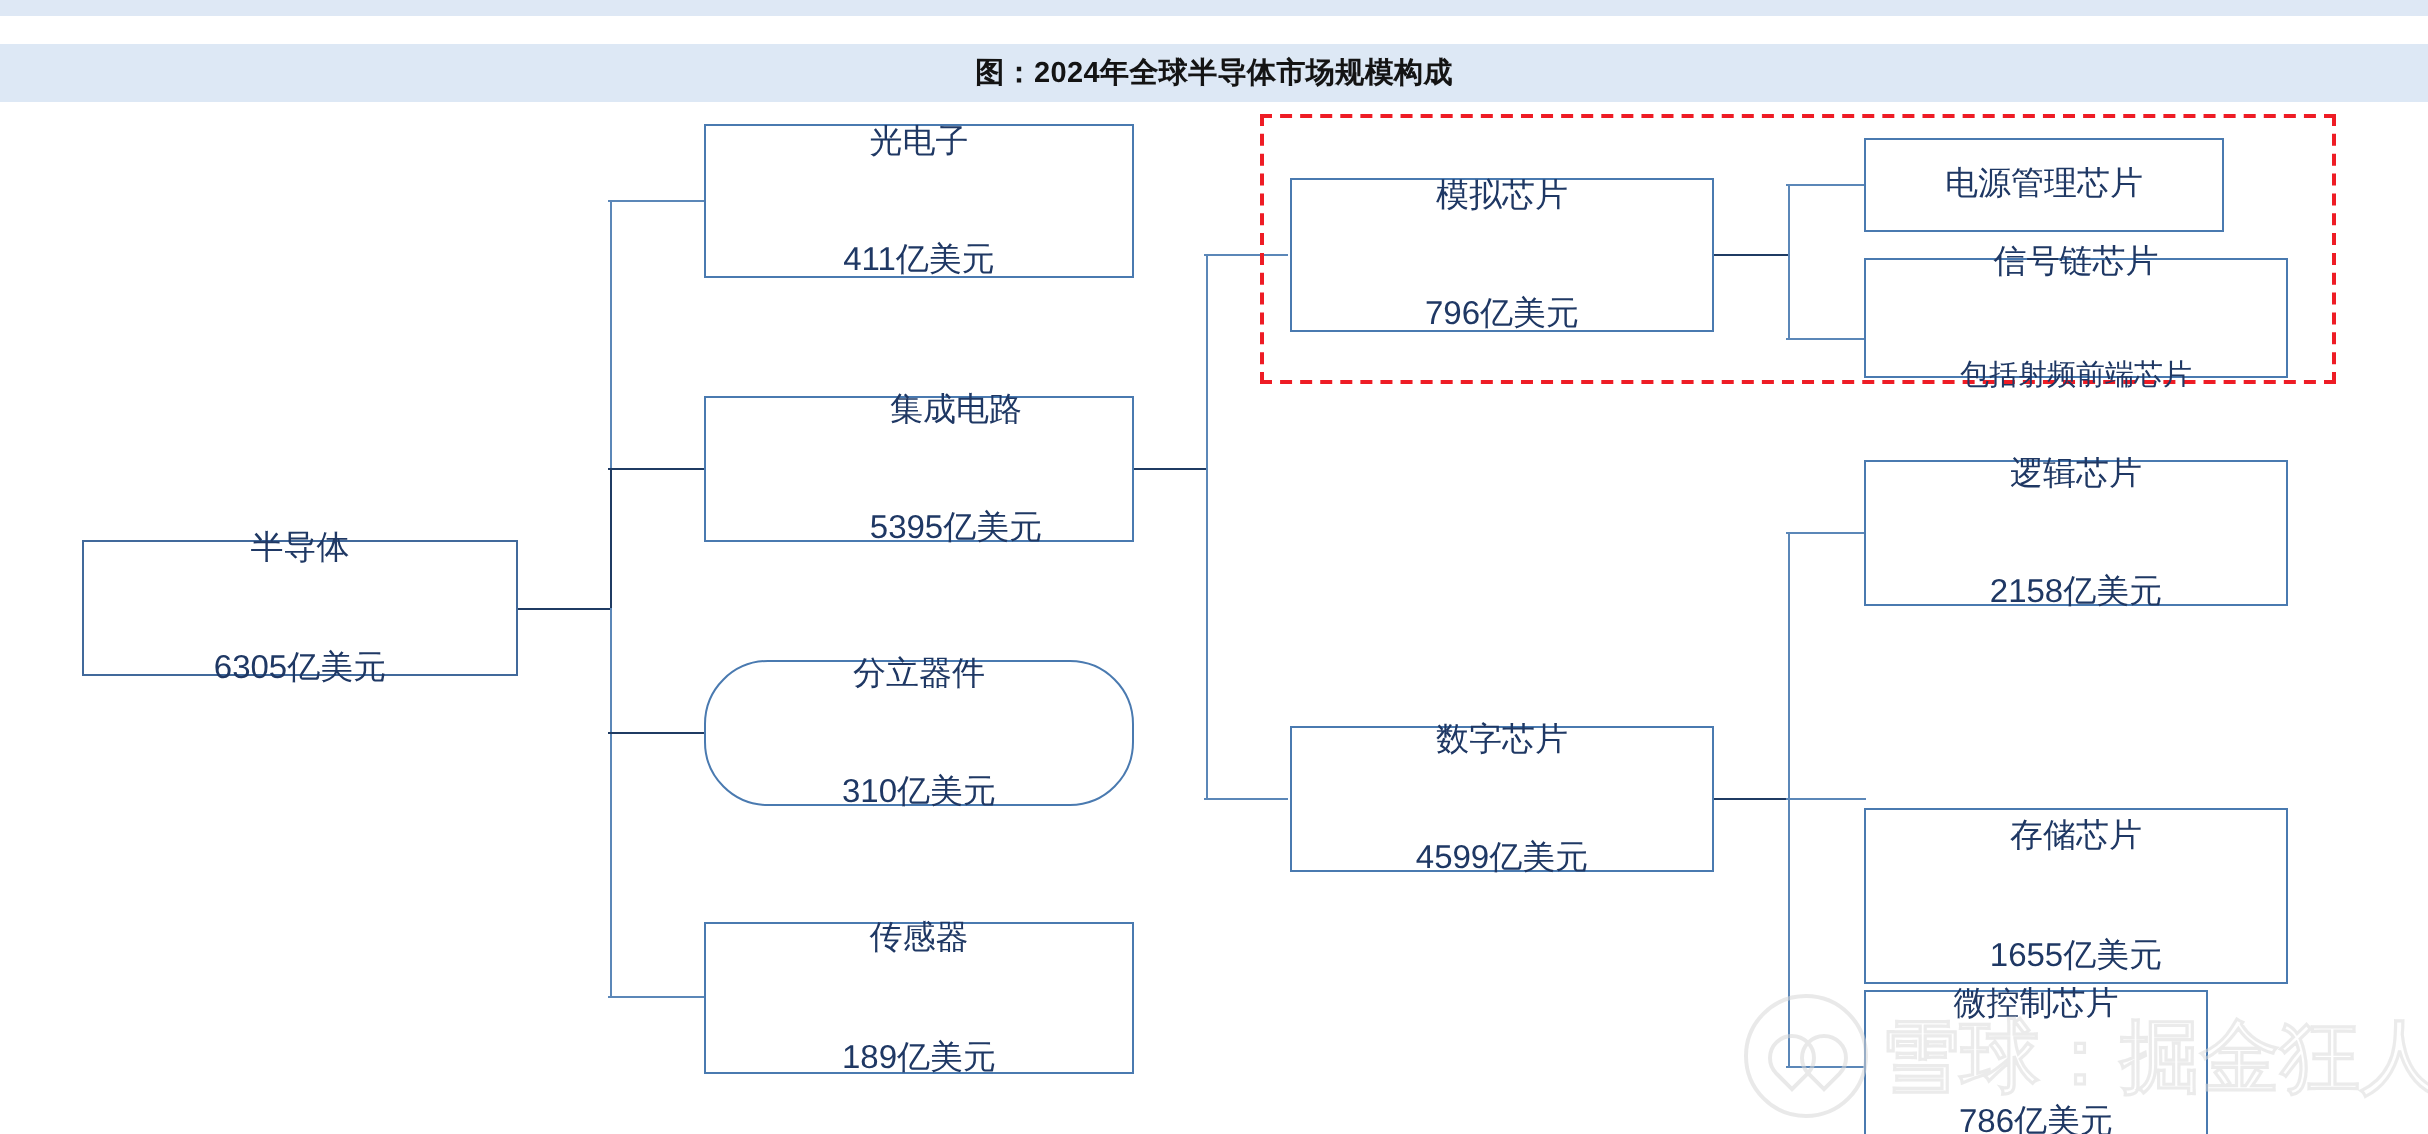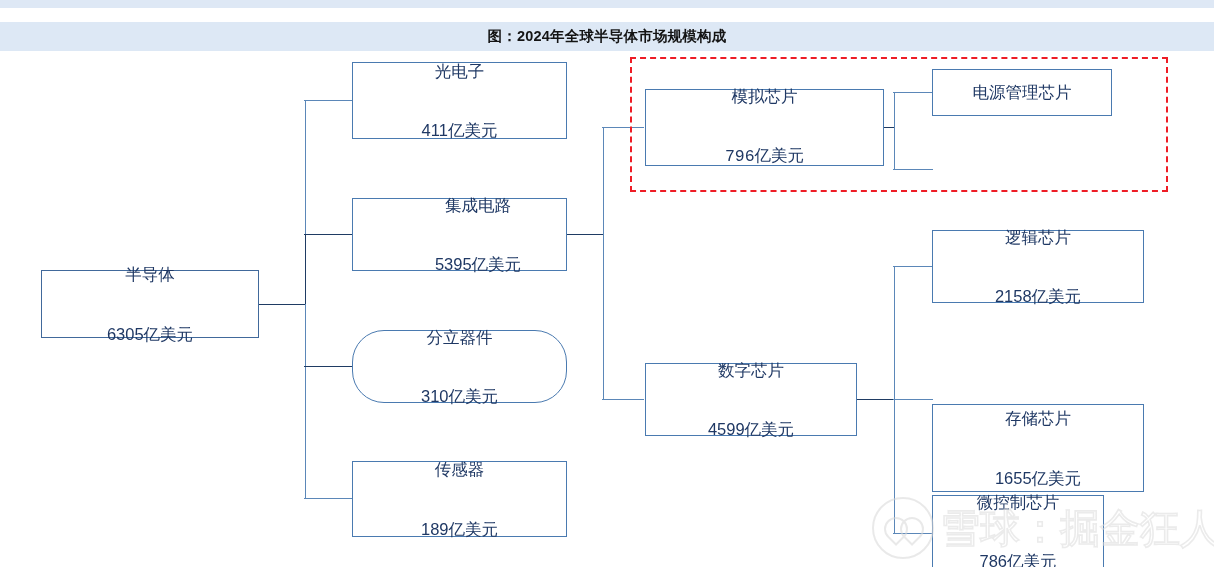--- a/index.html
+++ b/index.html
@@ -155,29 +155,33 @@
     <div class="node" style="left:352px;top:279px;width:215px;height:73px;border-radius:32px;">
       <div class="l1">分立器件</div>
       <div class="l2">310亿美元</div>
     </div>
 
     <div class="node" style="left:352px;top:410px;width:215px;height:76px;">
       <div class="l1">传感器</div>
       <div class="l2">189亿美元</div>
     </div>
 
-    <div class="node" style="left:645px;top:38px;width:239px;height:77px;font-family:Liberation Mono, monospace;">
+    <div class="node" style="left:645px;top:38px;width:212px;height:77px;">
       <div class="l1">模拟芯片</div>
       <div class="l2">796亿美元</div>
     </div>
 
     <div class="node one-line" style="left:932px;top:18px;width:180px;height:47px;">
       <div class="l1">电源管理芯片</div>
     </div>
 
+    <div class="node" style="left:932px;top:78px;width:212px;height:60px;">
+      <div class="l1">信号链芯片</div>
+      <div class="l2 small">包括射频前端芯片</div>
+    </div>
 
     <div class="node" style="left:645px;top:312px;width:212px;height:73px;">
       <div class="l1">数字芯片</div>
       <div class="l2">4599亿美元</div>
     </div>
 
     <div class="node" style="left:932px;top:179px;width:212px;height:73px;">
       <div class="l1">逻辑芯片</div>
       <div class="l2">2158亿美元</div>
     </div>

